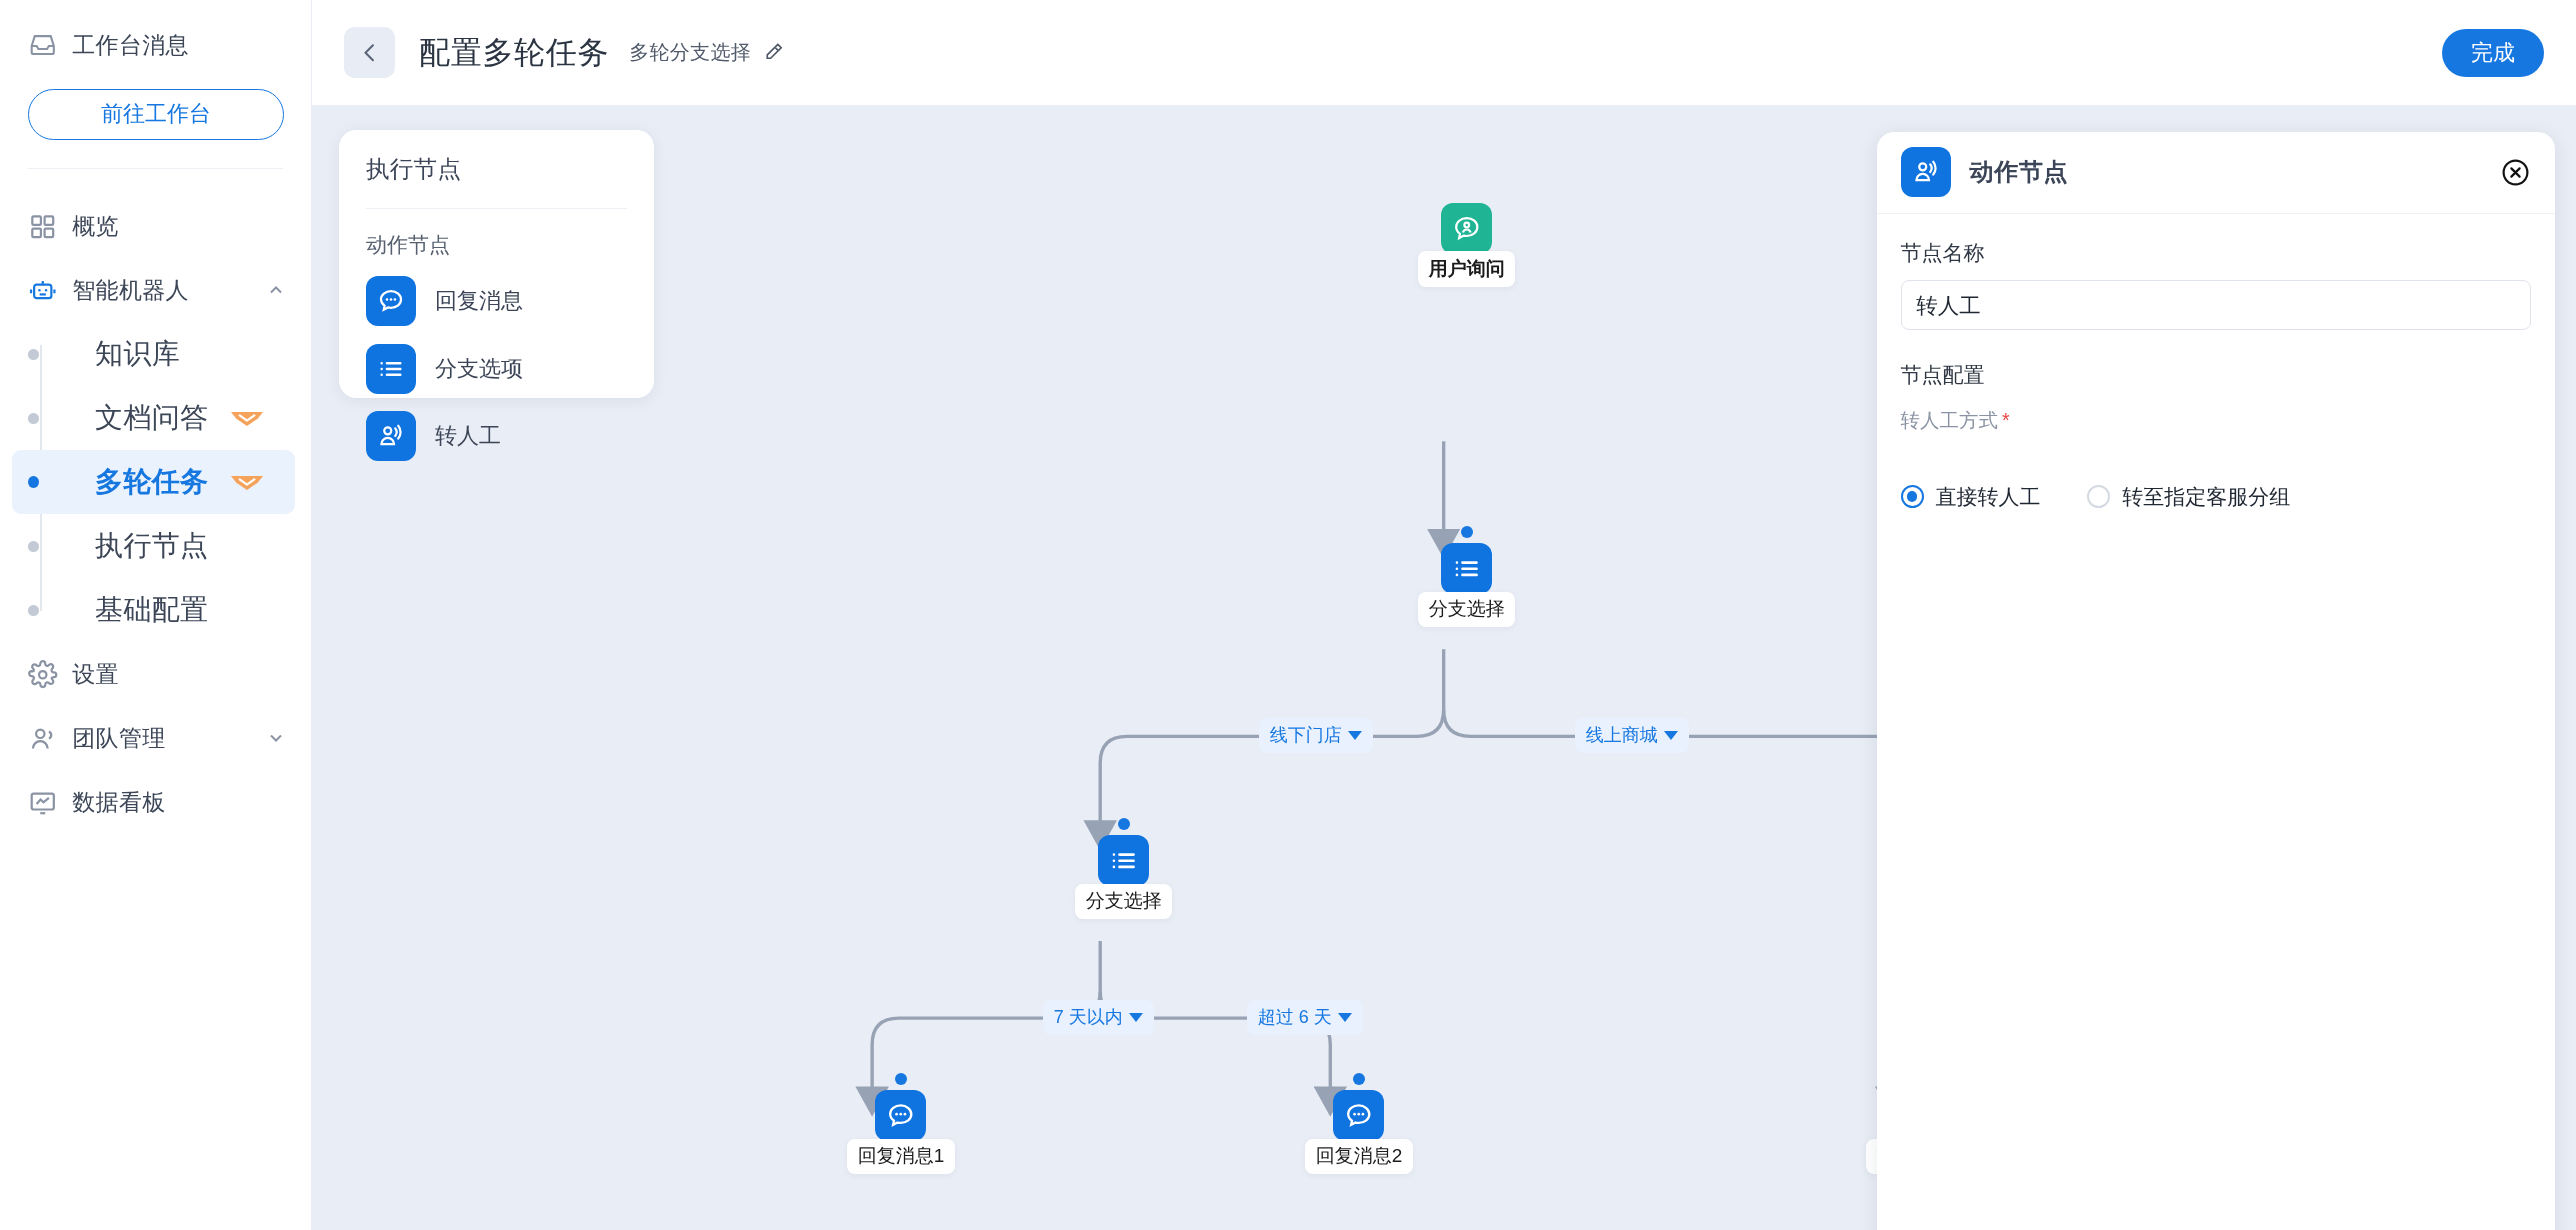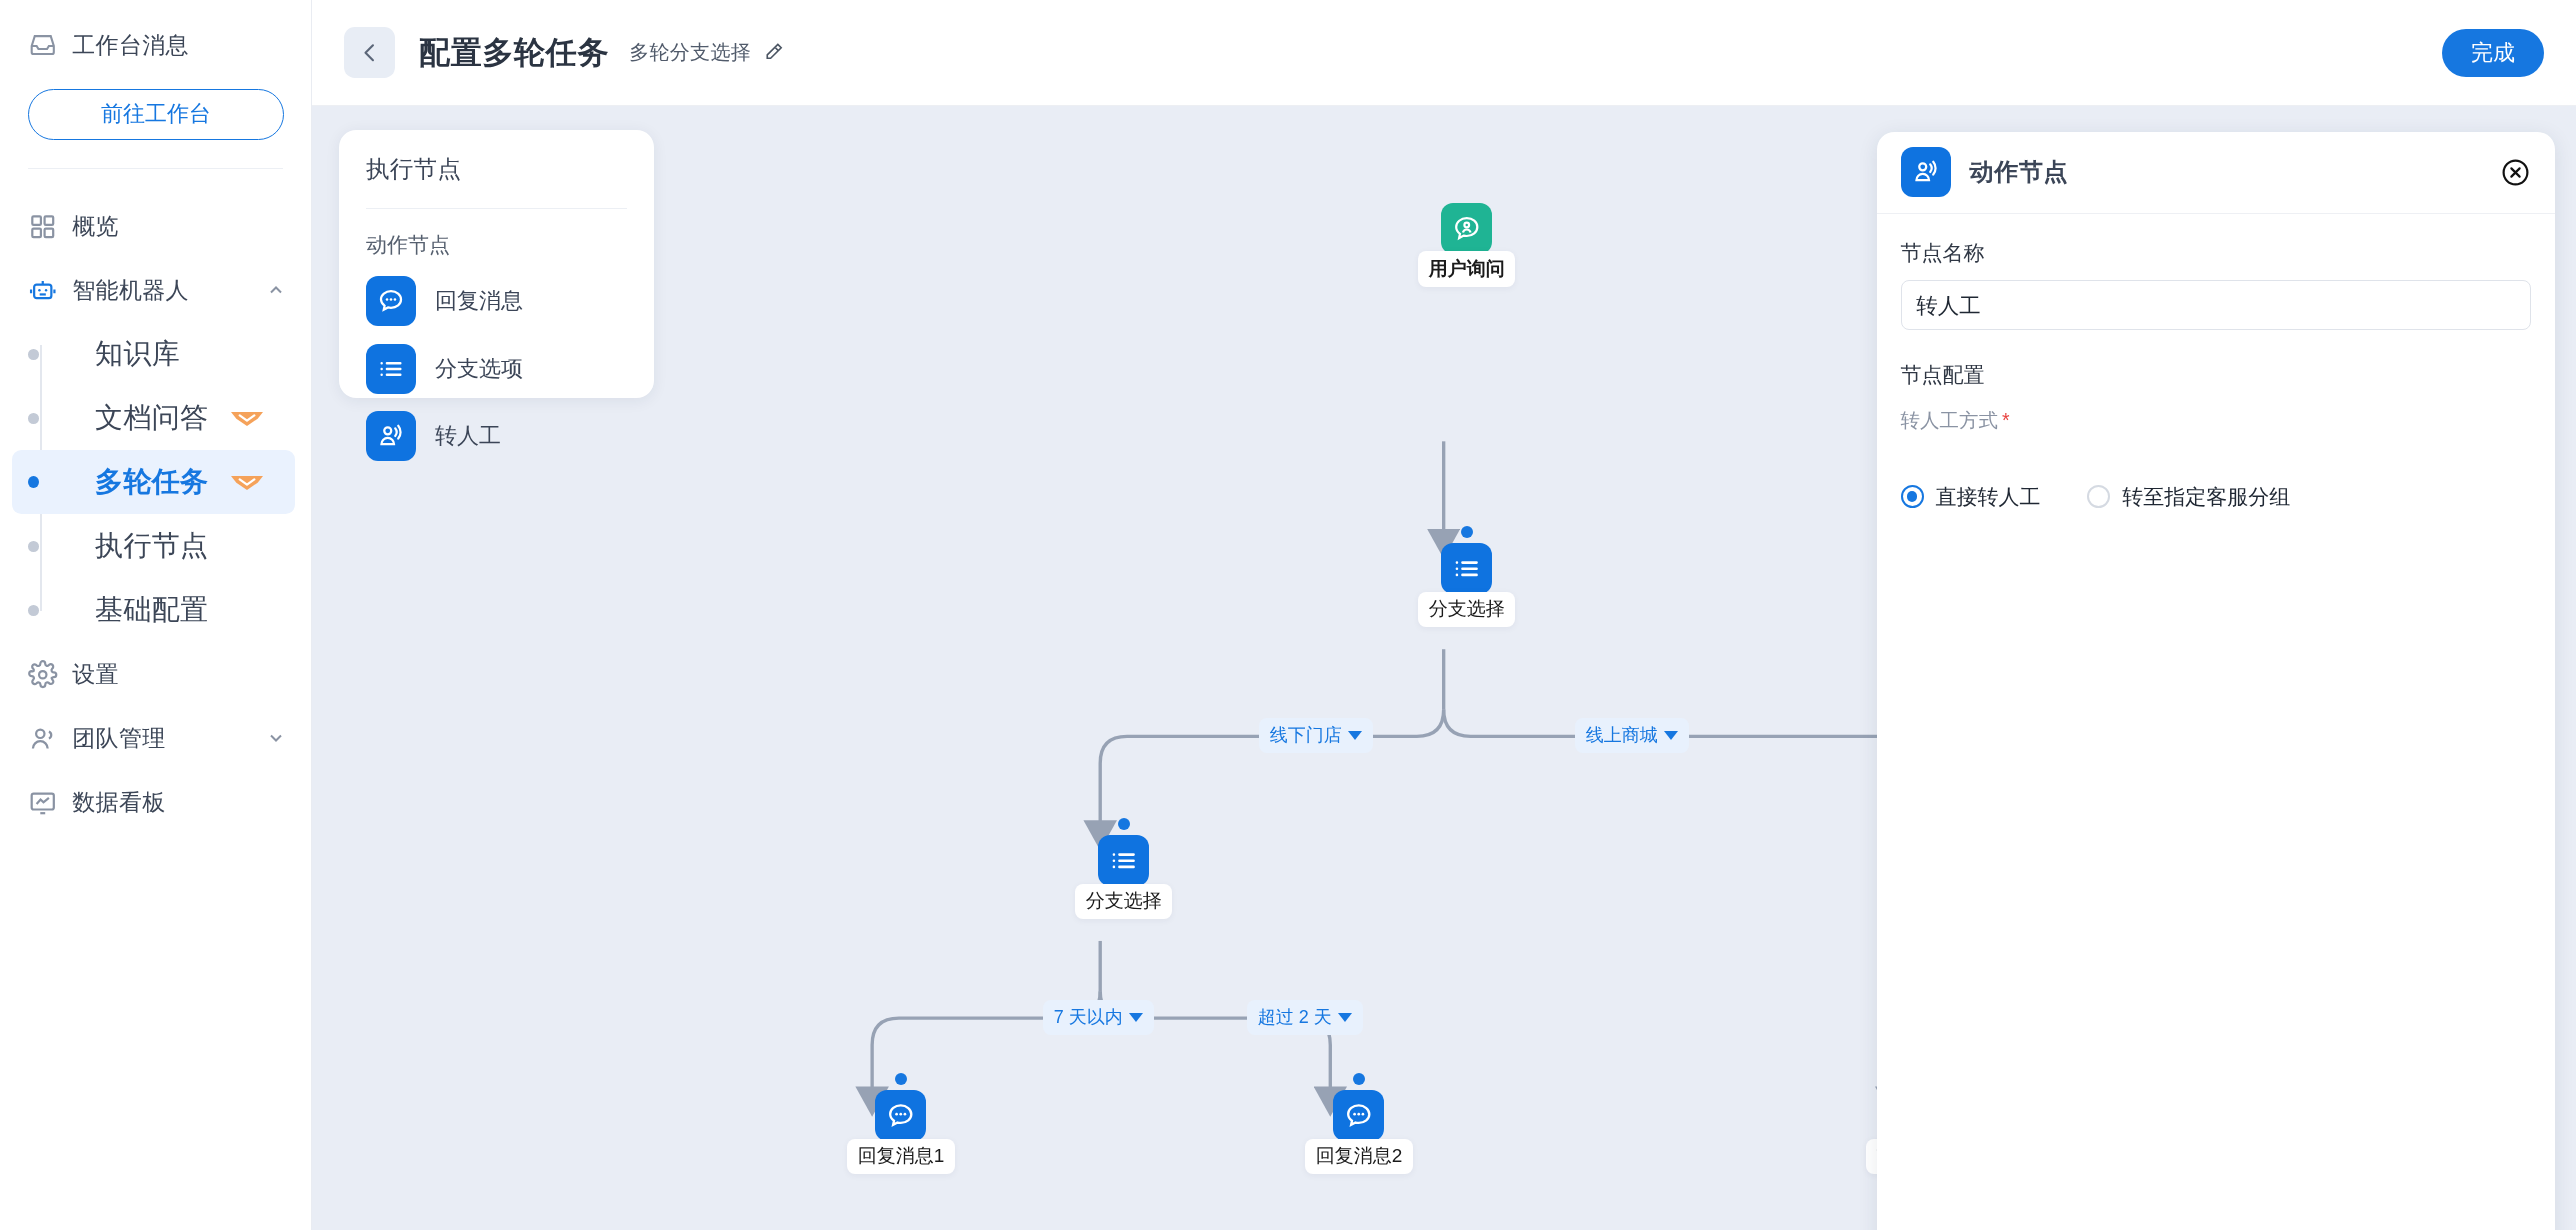--- a/index.html
+++ b/index.html
@@ -69,21 +69,21 @@
     padding-left:32px; padding-right:32px;
     border-bottom:0.7px solid #edeff3; background:#fff;
   }
   .back-btn {
     width:51px; height:51px; border-radius:10.7px; background:#e8edf5;
     display:flex; align-items:center; justify-content:center; cursor:pointer;
     flex:0 0 51px;
   }
   .back-btn svg { width:25.5px; height:25.5px; color:#5b6craw; }
   .page-title {
-    margin-left:24px; font-size:31px; font-weight:bold; color:#2b3442;
+    margin-left:24px; font-size:31px; font-weight:normal; color:#2b3442;
     letter-spacing:0.7px;
   }
   .subtitle { margin-left:20px; font-size:20px; color:#515b6b; letter-spacing:0.3px; }
   .edit-icon { margin-left:10.7px; width:23px; height:23px; color:#4b5563; cursor:pointer; }
   .topbar-spacer { flex:1; }
   .done-btn {
     width:102px; height:48px; border-radius:24px; background:#1677e0;
     color:#fff; font-size:22px; display:flex; align-items:center;
     justify-content:center; cursor:pointer; border:none;
   }
@@ -476,21 +476,21 @@
       </div>
       <div class="edge-label" style="left:1263px; top:612px;">
         <span>线上商城</span>
         <span class="tri"></span>
       </div>
       <div class="edge-label" style="left:731px; top:894px;">
         <span>7 天以内</span>
         <span class="tri"></span>
       </div>
       <div class="edge-label" style="left:935px; top:894px;">
-        <span>超过 2 天</span>
+        <span>超过 6 天</span>
         <span class="tri"></span>
       </div>
       <div class="edge-label" style="left:1650px; top:894px;">
         <span>申请退款</span>
         <span class="tri"></span>
       </div>
       <div class="edge-label" style="left:1982px; top:894px; overflow:hidden; max-width:39px;">
         <span>查</span>
       </div>
 

